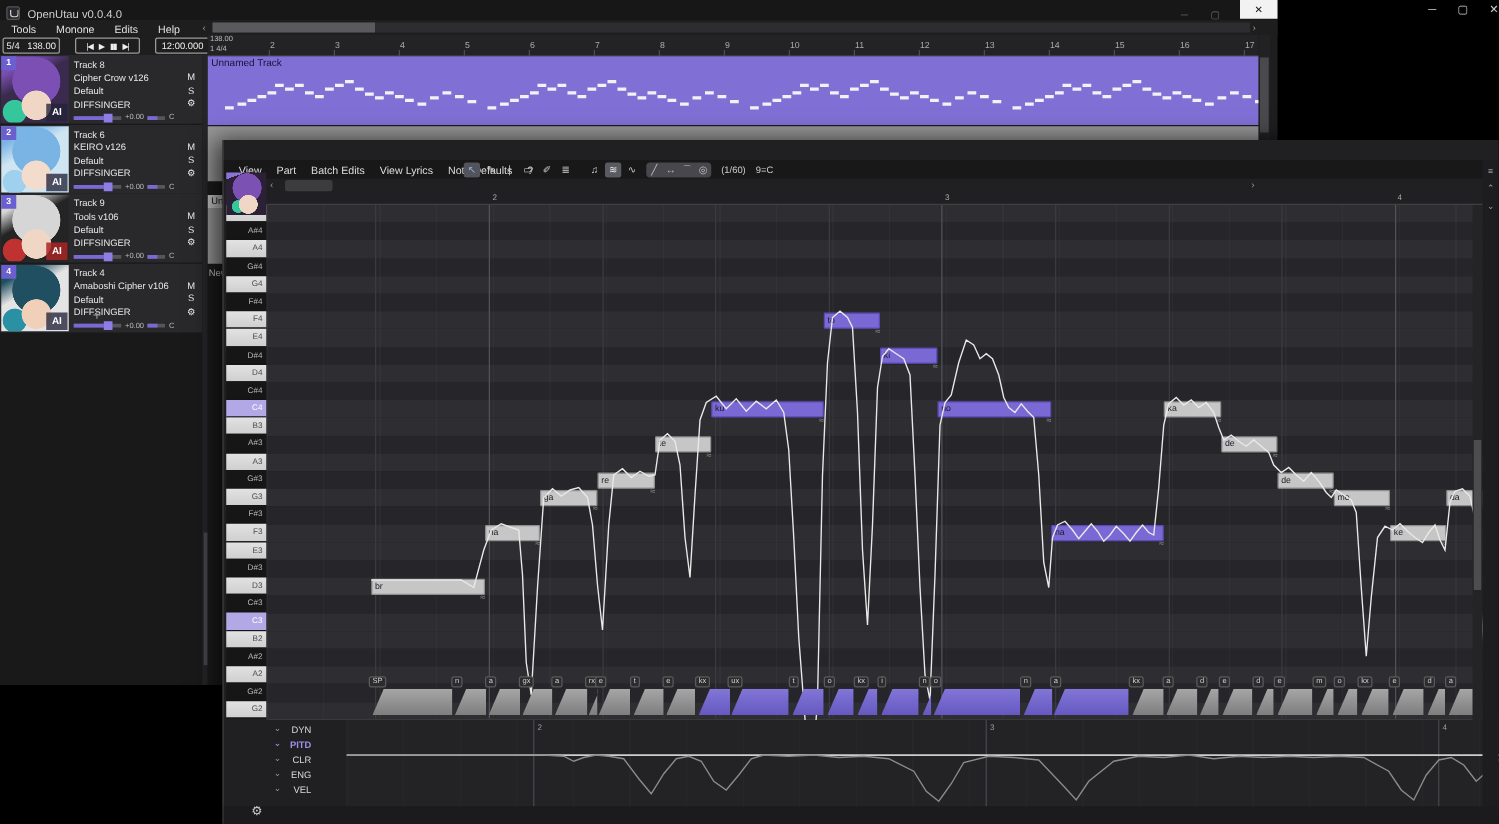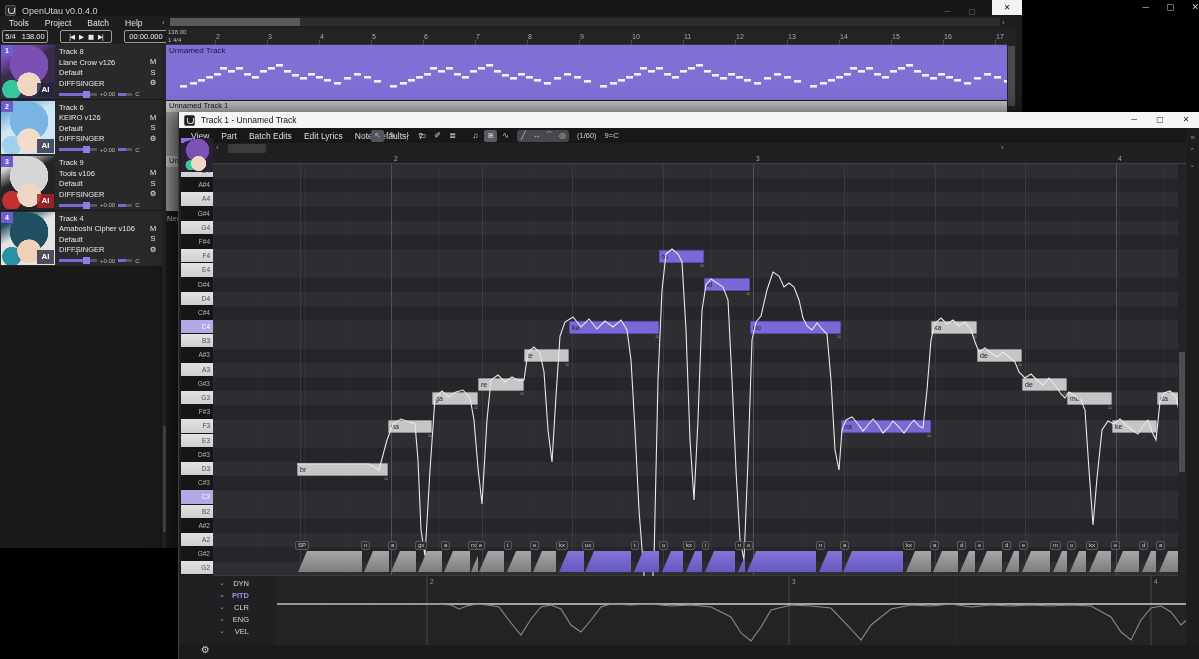--- a/index.html
+++ b/index.html
@@ -155,54 +155,54 @@
   <div id="mw-titlebar">
     <span class="app-logo"></span>
     <span>OpenUtau v0.0.4.0</span>
     <span class="mw-ctl" style="margin-left:auto">─</span>
     <span class="mw-ctl" style="margin-right:46px">▢</span>
   </div>
   <div id="mw-close">✕</div>
 
   <div id="mw-menubar">
       <span>Tools</span>
-      <span>Project</span>
-      <span>Batch</span>
+      <span>Monone</span>
+      <span>Edits</span>
       <span>Help</span>
     </div>
   <span class="scroll-arrow abs" style="left:162px;top:18px">‹</span>
   <div id="mw-hscroll">
       <div class="thumb"></div>
     </div>
   <span class="scroll-arrow abs" style="left:1002px;top:18px">›</span>
 
   <div id="transport">
     <div class="t-box" style="left:0;width:46px">
       <span>5/4</span>
       <span>138.00</span>
     </div>
     <div class="t-box" style="left:58px;width:52px;gap:5px" id="t-buttons">
         <span>|◀</span>
         <span>▶</span>
         <span>▮▮</span>
         <span>▶|</span>
       </div>
     <div class="t-box" style="left:122px;width:44px">
-      <span>00:00.000</span>
+      <span>12:00.000</span>
     </div>
   </div>
 
   <div id="track-panel">
       <div class="track-card" style="top: 0px;">
         <div class="tc-avatar" style="background: radial-gradient(circle at 52% 74%, rgb(240, 214, 196) 0px, rgb(240, 214, 196) 24%, transparent 25%), radial-gradient(circle at 20% 84%, rgb(53, 199, 155) 0px, rgb(53, 199, 155) 15%, transparent 16%), radial-gradient(circle at 52% 38%, rgb(123, 79, 180) 0px, rgb(123, 79, 180) 44%, transparent 45%), linear-gradient(150deg, rgb(123, 79, 180) 0px, rgb(123, 79, 180) 18%, rgb(58, 42, 78) 40%, rgb(58, 42, 78) 100%);"></div>
         <div class="tc-num">1</div>
         <div class="tc-ai" style="background: rgba(35, 35, 58, 0.78);">AI</div>
         <div class="tc-text">
           <div>Track 8</div>
-          <div>Llane Crow v126</div>
+          <div>Cipher Crow v126</div>
           <div>Default</div>
           <div>DIFFSINGER</div>
         </div>
         <div class="tc-right">
           <div>M</div>
           <div>S</div>
           <div>⚙</div>
         </div>
         <div class="tc-sliders">
           <div class="sl-bar" style="width: 38px;">
@@ -432,48 +432,43 @@
           <rect x="772" y="28" width="7" height="2.6" fill="#f2f2f4"></rect>
           <rect x="780" y="31" width="7" height="2.6" fill="#f2f2f4"></rect>
           <rect x="788" y="34" width="7" height="2.6" fill="#f2f2f4"></rect>
           <rect x="798" y="37" width="7" height="2.6" fill="#f2f2f4"></rect>
           <rect x="808" y="32" width="7" height="2.6" fill="#f2f2f4"></rect>
           <rect x="818" y="28" width="7" height="2.6" fill="#f2f2f4"></rect>
           <rect x="828" y="31" width="7" height="2.6" fill="#f2f2f4"></rect>
           <rect x="838" y="35" width="7" height="2.6" fill="#f2f2f4"></rect>
         </svg></div>
       <div class="arr-part-gray" style="top: 72.5px;">
-        <div class="phead">Unnamed Track 1</div>
         <div class="pbody"></div>
       </div>
       <div class="arr-part-gray" style="top: 128px;">
         <div class="phead">Unnamed Track</div>
         <div class="pbody"></div>
       </div>
       <div class="arr-new-label" style="top: 185.5px;">New</div>
     </div>
   <div id="arr-vscroll">
       <div class="thumb"></div>
     </div>
 </div>
 
 <div id="pr-window">
-  <div id="pr-titlebar">
-    <span class="app-logo"></span>
-    <span>Track 1 - Unnamed Track</span>
-  </div>
   <span class="pr-ctl" style="right:52px">─</span>
   <span class="pr-ctl" style="right:26px">▢</span>
   <span class="pr-ctl" style="right:0">✕</span>
 
   <div id="pr-menubar">
       <span class="menu">View</span>
       <span class="menu">Part</span>
       <span class="menu">Batch Edits</span>
-      <span class="menu">Edit Lyrics</span>
+      <span class="menu">View Lyrics</span>
       <span class="menu">Note Defaults</span>
       <span class="menu">?</span>
     </div>
   <div id="pr-toolbar">
       <span class="tool-btn sel">↖</span>
       <span class="tool-btn">✎</span>
       <span class="tool-btn">∤</span>
       <span class="tool-btn">▭</span>
       <span class="tool-btn">✐</span>
       <span class="tool-btn">≣</span>

